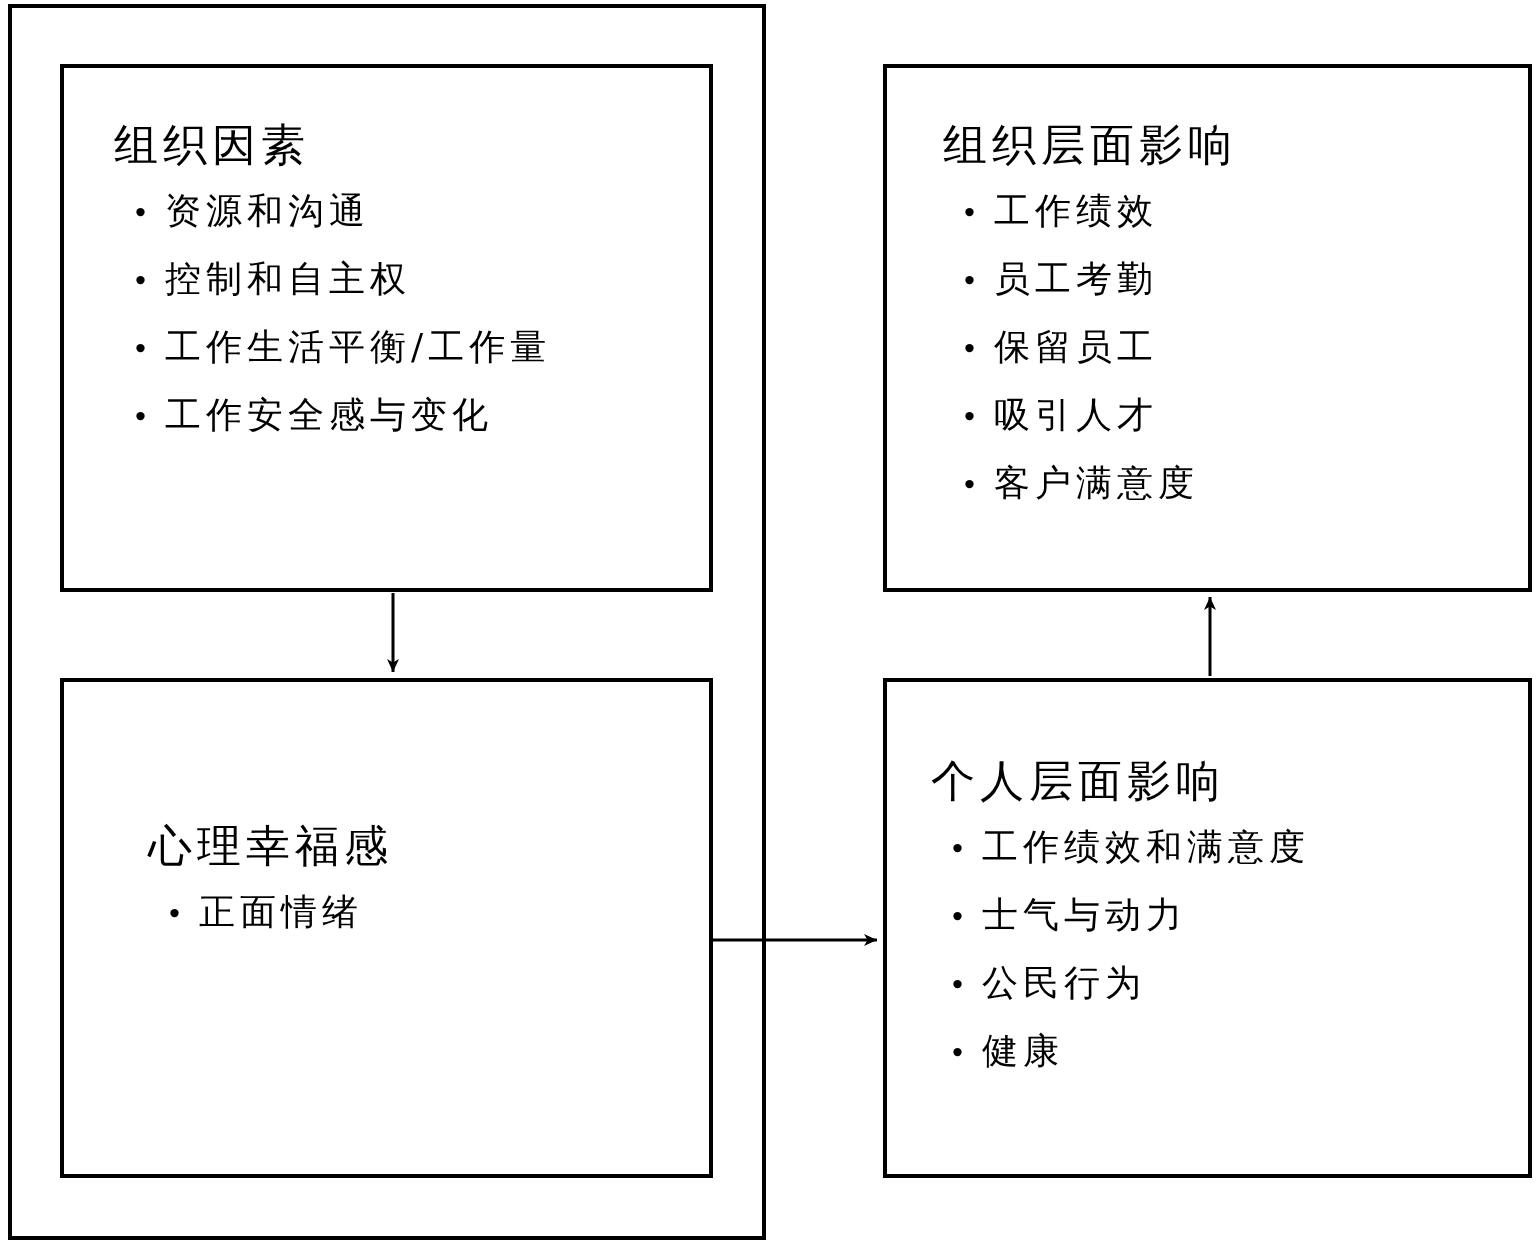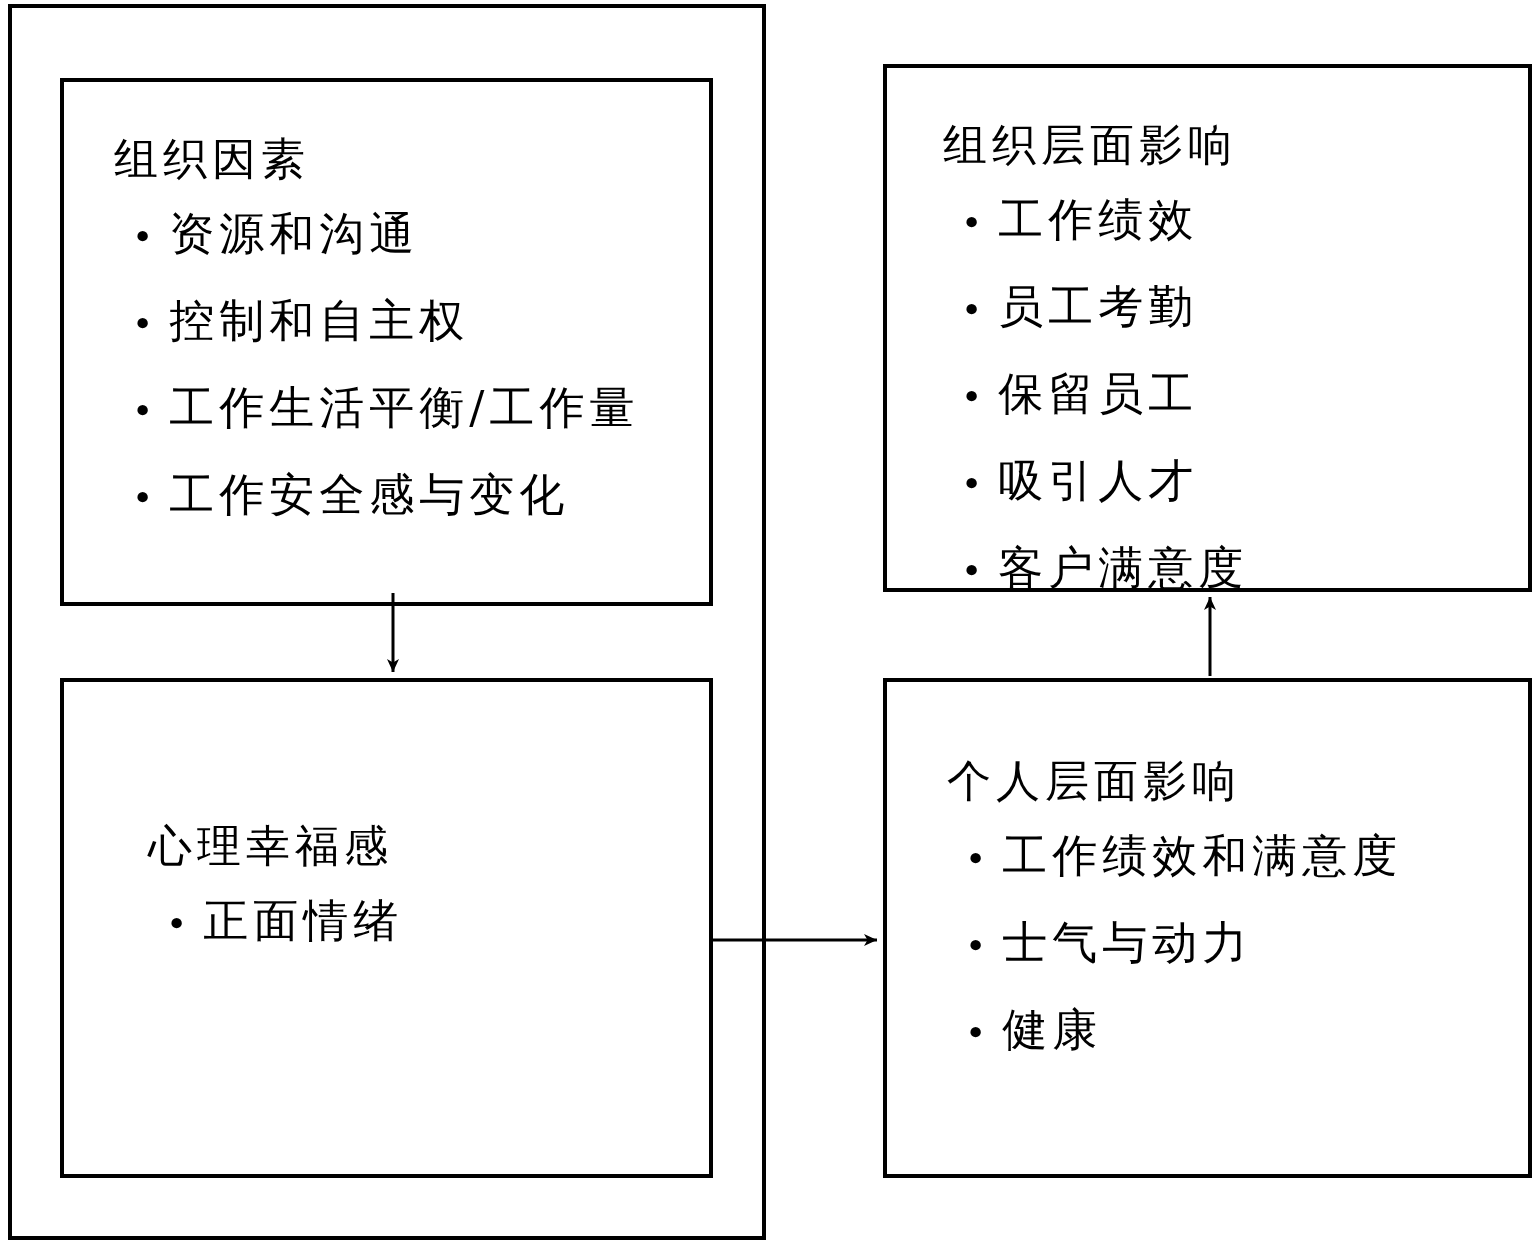--- a/index.html
+++ b/index.html
@@ -29,21 +29,21 @@
     height: 1236px;
   }
   .box {
     position: absolute;
     border: 4px solid #000000;
     box-sizing: border-box;
     background: #ffffff;
   }
   .box-org-factors {
     left: 60px;
-    top: 78px;
+    top: 64px;
     width: 653px;
     height: 528px;
     padding: 44px 10px 0 50px;
   }
   .box-org-impacts {
     left: 883px;
     top: 64px;
     width: 649px;
     height: 528px;
     padding: 44px 4px 0 56px;
@@ -53,36 +53,36 @@
     top: 678px;
     width: 653px;
     height: 500px;
     padding: 131px 10px 0 84px;
   }
   .box-individual {
     left: 883px;
     top: 678px;
     width: 649px;
     height: 500px;
-    padding: 66px 10px 0 60px;
+    padding: 66px 10px 0 44px;
   }
   .box-title {
     font-size: 44px;
     line-height: 66px;
     letter-spacing: 5px;
     white-space: nowrap;
   }
   ul.bullet-list {
     list-style: none;
     margin: 0;
     padding: 0;
   }
   ul.bullet-list li {
-    font-size: 45px;
-    line-height: 84px;
+    font-size: 36px;
+    line-height: 66px;
     letter-spacing: 5px;
     padding-left: 18px;
     white-space: nowrap;
   }
   .bullet {
     font-size: 0.8em;
     margin-right: 16px;
     letter-spacing: 0;
   }
   svg.arrows-layer {
@@ -127,20 +127,21 @@
     <ul class="bullet-list">
       <li><span class="bullet">•</span><span>正面情绪</span></li>
     </ul>
   </div>
 
   <div class="box box-individual">
     <div class="box-title">个人层面影响</div>
     <ul class="bullet-list">
       <li><span class="bullet">•</span><span>工作绩效和满意度</span></li>
       <li><span class="bullet">•</span><span>士气与动力</span></li>
+      <li><span class="bullet">•</span><span>公民行为</span></li>
       <li><span class="bullet">•</span><span>健康</span></li>
     </ul>
   </div>
 
   <svg class="arrows-layer" viewBox="0 0 1536 1247" xmlns="http://www.w3.org/2000/svg">
     <defs>
       <marker id="arrowhead" markerWidth="16" markerHeight="14" refX="13" refY="6" orient="auto" markerUnits="userSpaceOnUse">
         <path d="M0,0 L13,6 L0,12 L3.5,6 Z" fill="#000000"></path>
       </marker>
     </defs>

